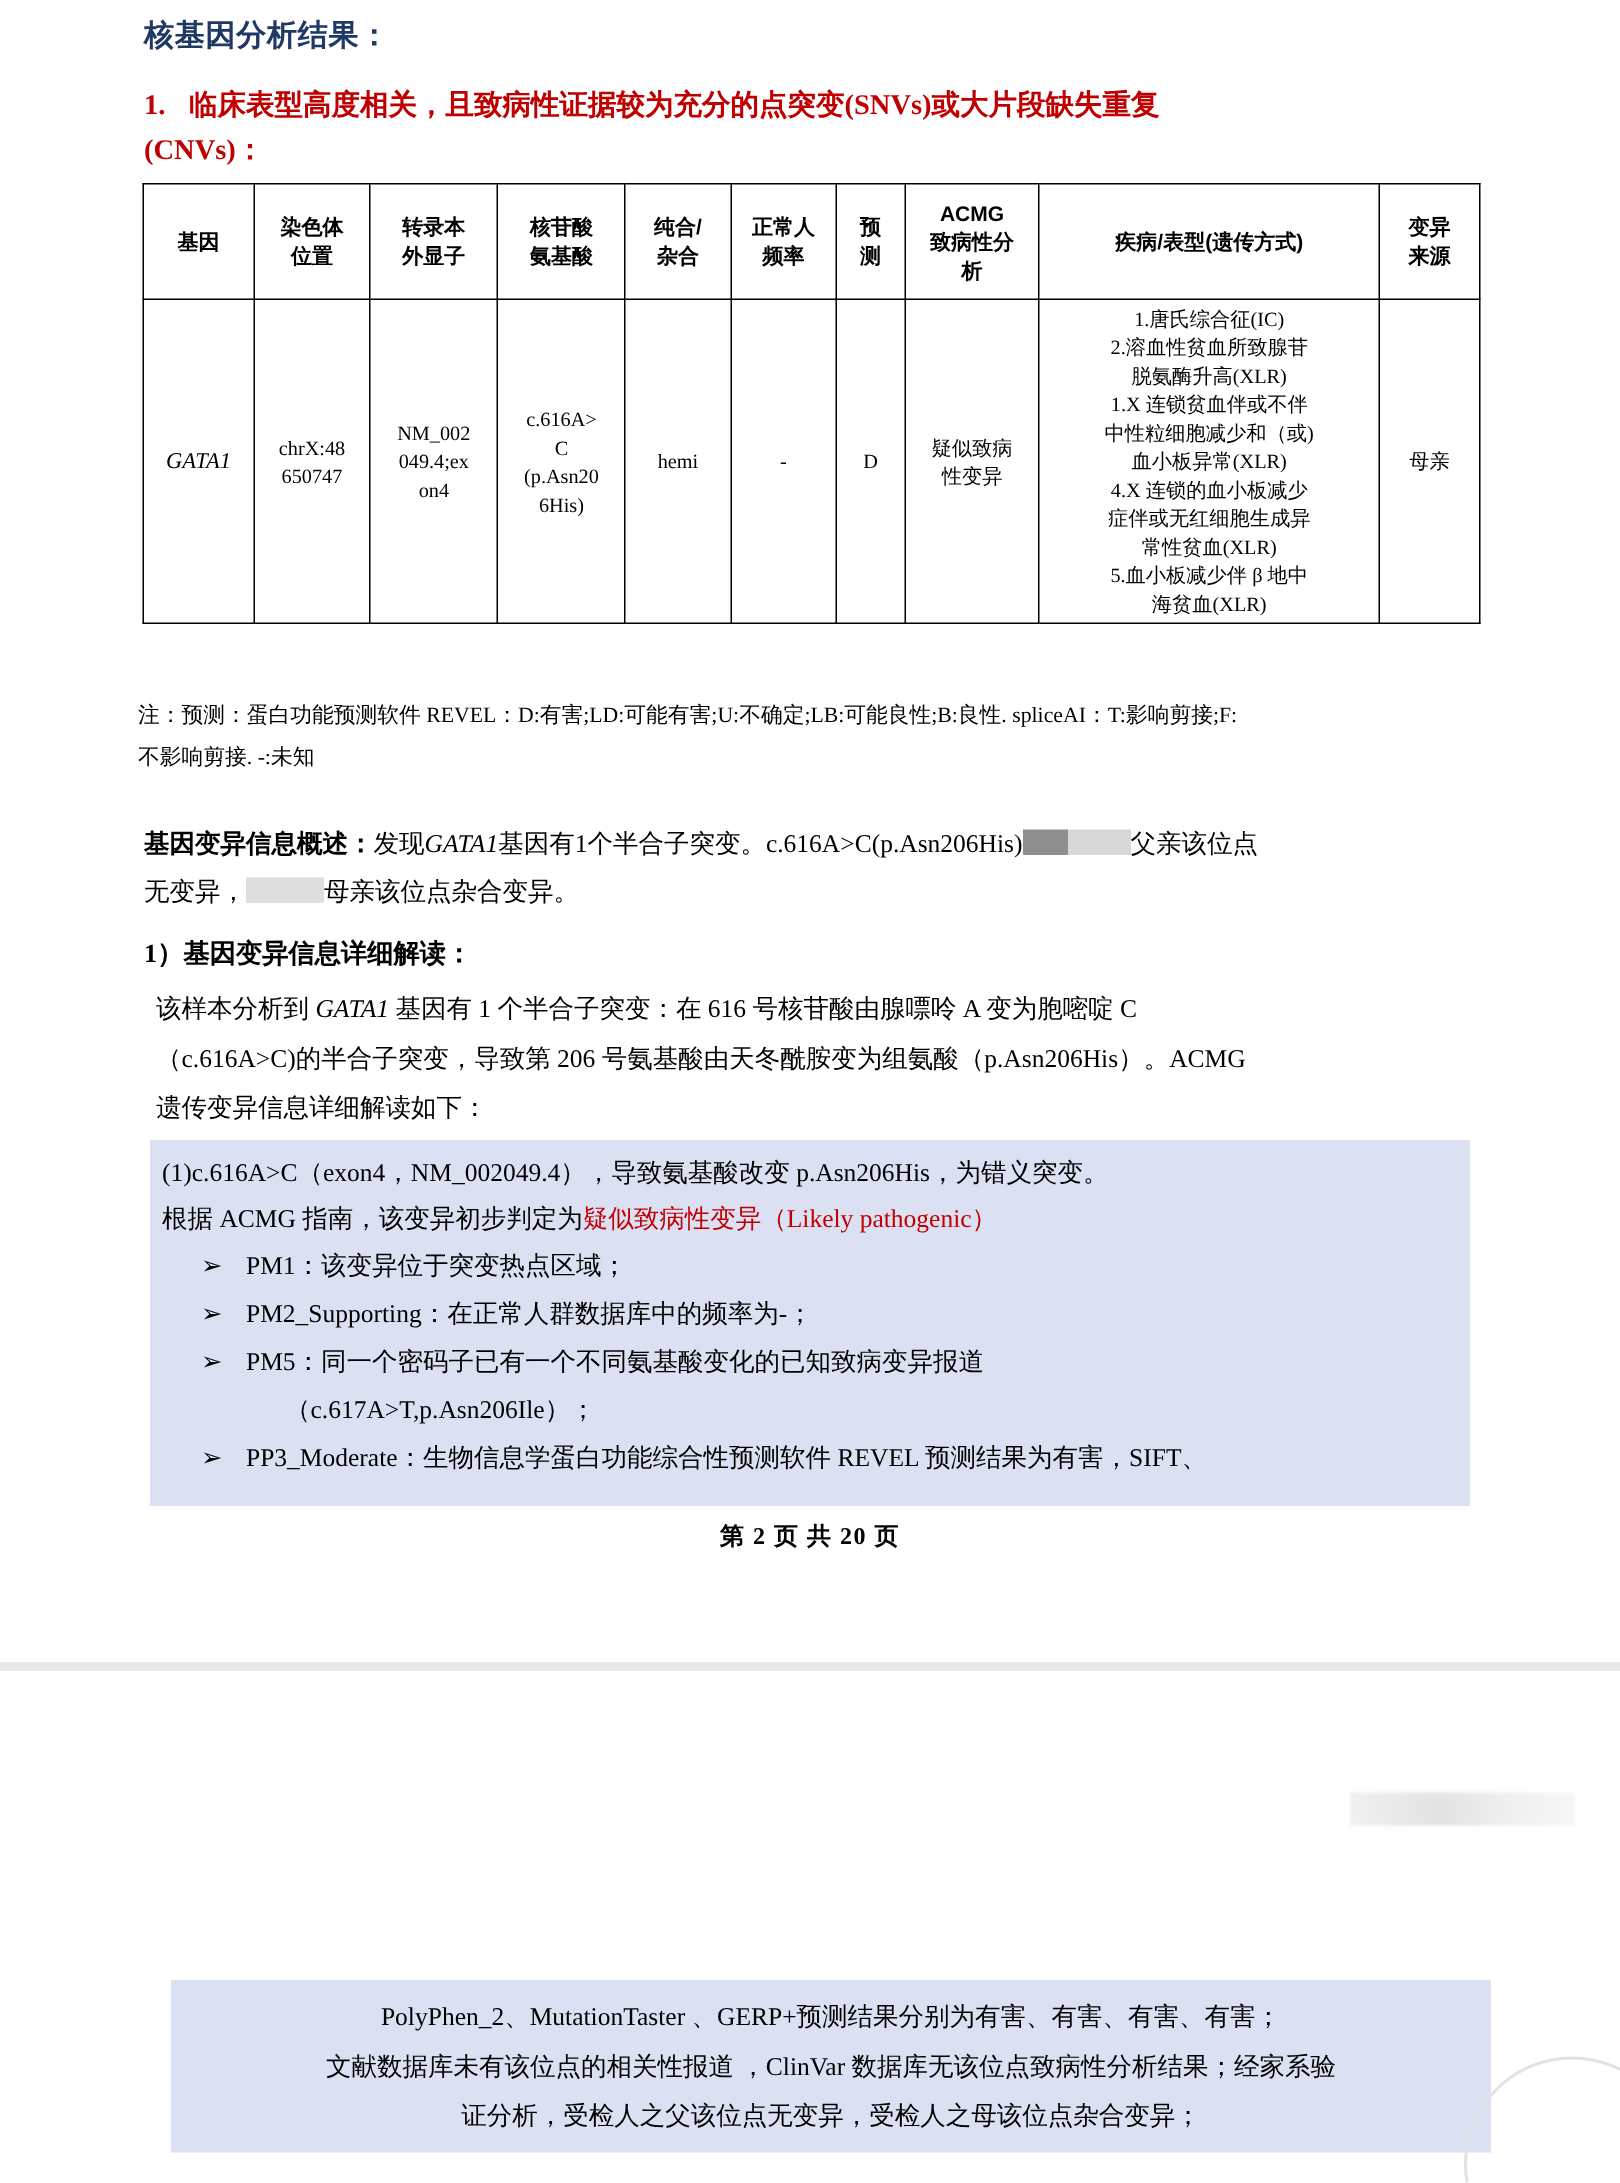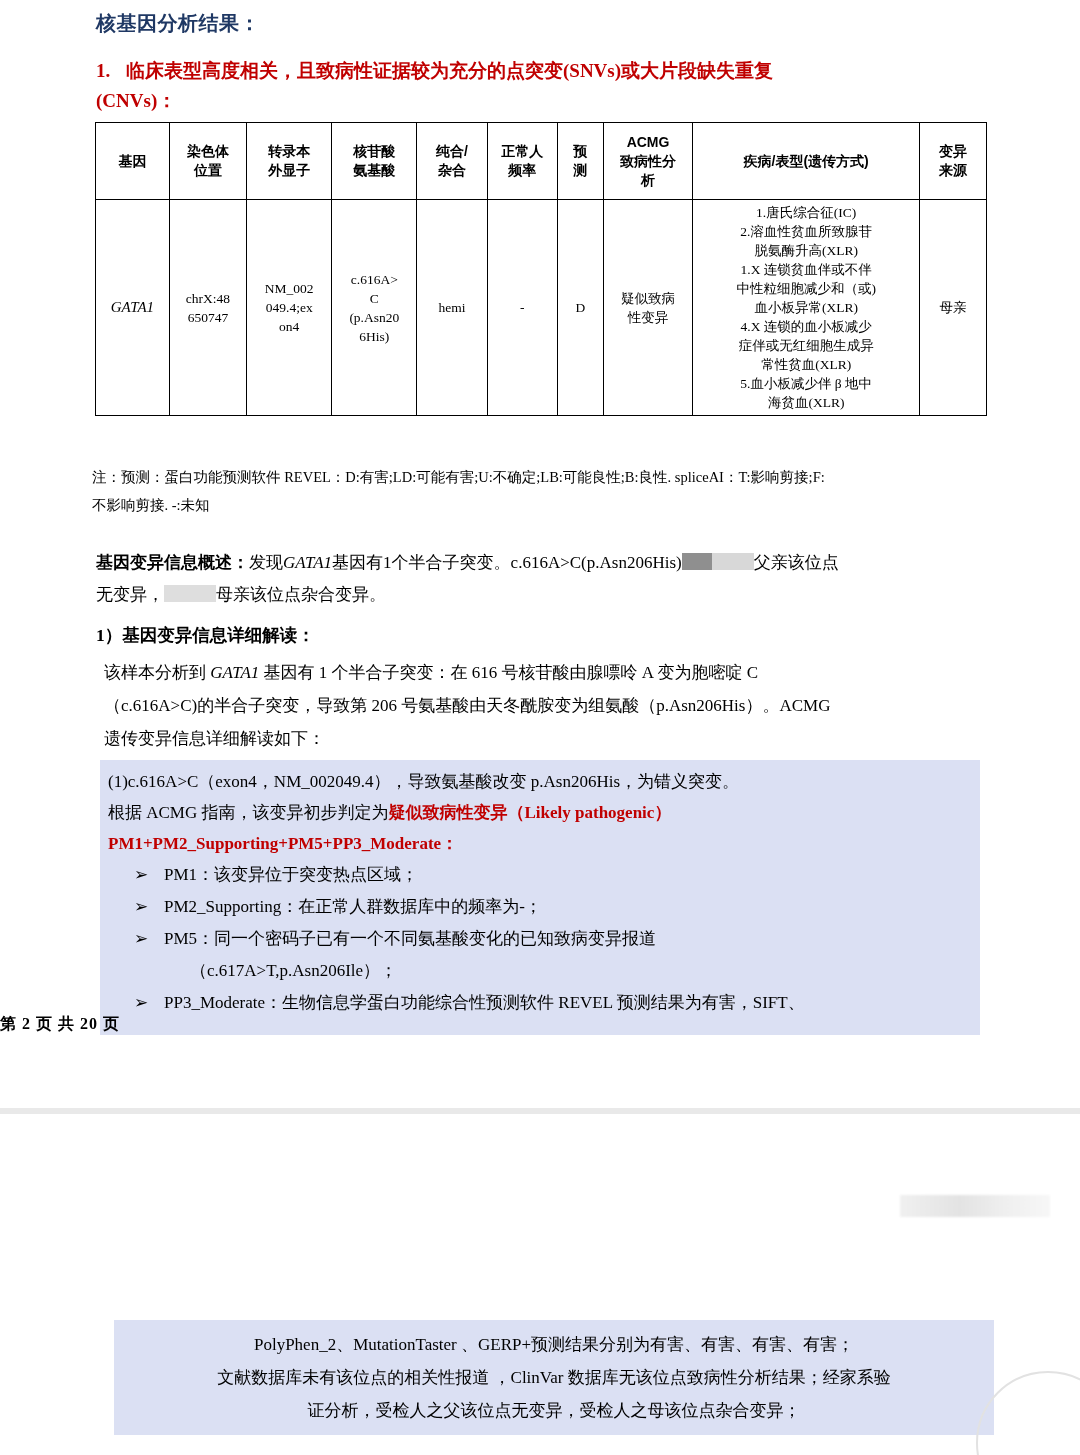--- a/index.html
+++ b/index.html
@@ -172,21 +172,21 @@
     top: 760px;
     width: 880px;
     background: #dbe0f3;
     padding: 6px 4px 16px 8px;
     box-sizing: border-box;
     font-size: 17px;
     line-height: 31px;
   }
   .hl .red {
     color: #c00000;
-    font-weight: bold;
+    font-weight: normal;
   }
   .hl .rule {
     color: #c00000;
     font-weight: bold;
   }
   .hl ul {
     margin: 0;
     padding: 0;
     list-style: none;
   }
@@ -207,21 +207,21 @@
   .hl li .sub {
     display: block;
     padding-left: 26px;
   }
 
   .pagefoot {
     position: absolute;
     left: 0;
     top: 1014px;
     width: 1080px;
-    text-align: left;
+    text-align: center;
     font-size: 16px;
     font-weight: bold;
     letter-spacing: 1px;
   }
 
   
   .blur-box {
     position: absolute;
     left: 900px;
     top: 1195px;
@@ -378,21 +378,20 @@
     <span>该样本分析到 </span><i>GATA1</i><span> 基因有 1 个半合子突变：在 616 号核苷酸由腺嘌呤 A 变为胞嘧啶 C</span><br>
     <span>（c.616A&gt;C)的半合子突变，导致第 206 号氨基酸由天冬酰胺变为组氨酸（p.Asn206His）。ACMG</span><br>
     <span>遗传变异信息详细解读如下：</span>
   </div>
 
   <div class="hl">
     <div>(1)c.616A&gt;C（exon4，NM_002049.4），导致氨基酸改变 p.Asn206His，为错义突变。</div>
     <div>
       <span>根据 ACMG 指南，该变异初步判定为</span><span class="red">疑似致病性变异（Likely pathogenic）</span>
     </div>
-    <div class="rule">PM1+PM2_Supporting+PM5+PP3_Moderate：</div>
     <ul>
       <li>
         <span class="ar">➢</span>
         <span class="cont">PM1：该变异位于突变热点区域；</span>
       </li>
       <li>
         <span class="ar">➢</span>
         <span class="cont">PM2_Supporting：在正常人群数据库中的频率为-；</span>
       </li>
       <li>

